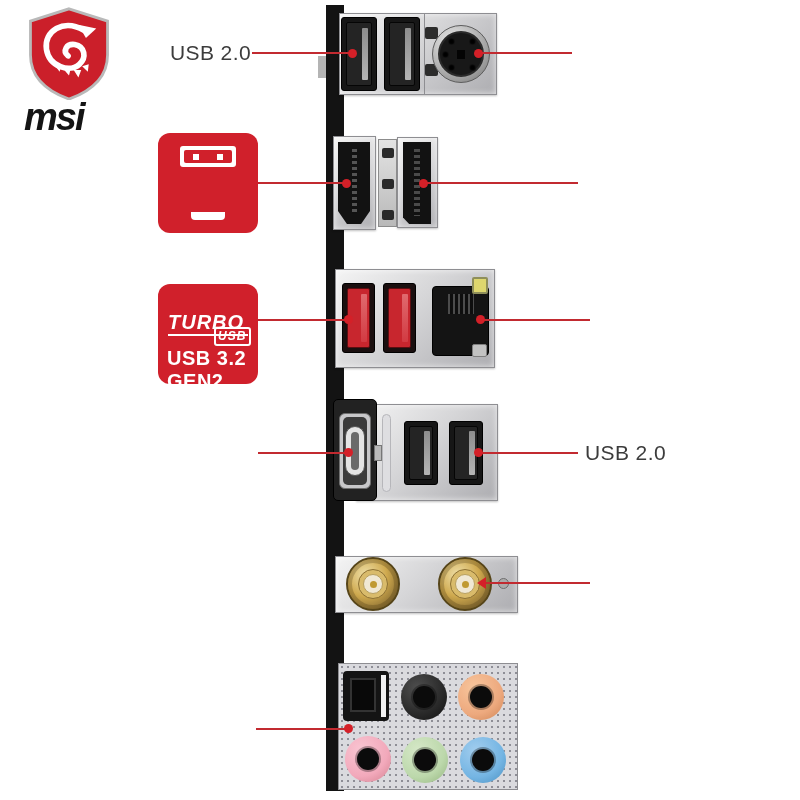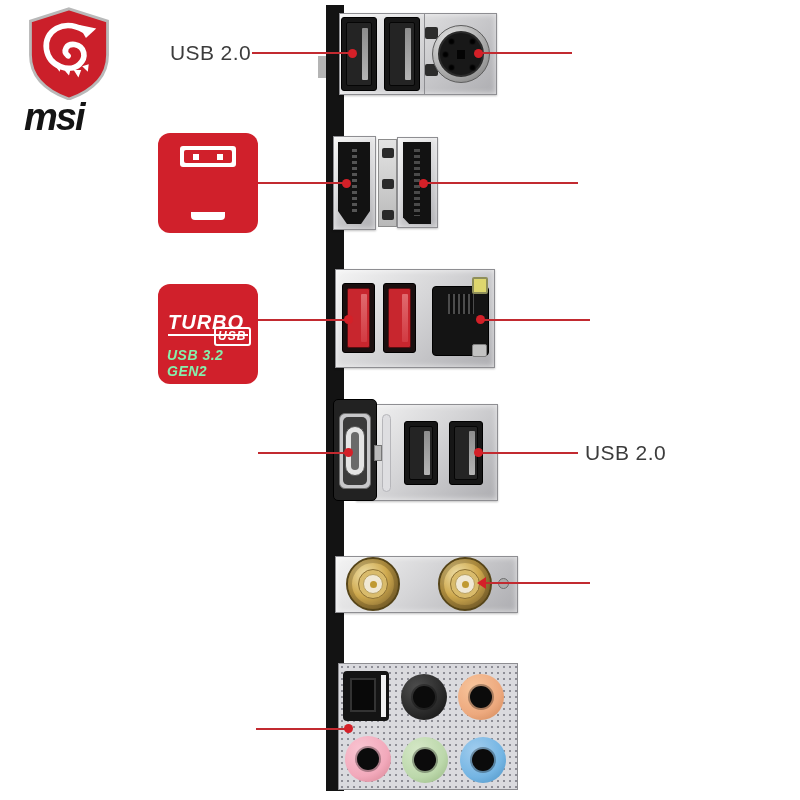--- a/index.html
+++ b/index.html
@@ -90,21 +90,21 @@
   .hdmi-head .hin { position:absolute; inset:4px; background:#d0202b; border-radius:2px; display:flex; align-items:center; justify-content:space-around; }
   .hdmi-head .pip { width:6px; height:6px; background:#fff; }
   .hdmi-body { position:absolute; left:15px; top:34px; width:70px; height:45px; background:#fff; border-radius:0 0 6px 6px; text-align:center; }
   .hdmi-body .t1 { font-size:13px; font-weight:bold; color:#d0202b; letter-spacing:2px; line-height:15px; margin-top:1px; }
   .hdmi-body .t2 { font-size:29px; font-weight:bold; color:#d0202b; line-height:27px; letter-spacing:-1px; }
   .hdmi-foot { position:absolute; left:33px; top:79px; width:34px; height:8px; background:#fff; border-radius:0 0 4px 4px; }
 
   
   .turbo-word { position:absolute; left:10px; top:27px; font-size:20px; font-weight:bold; font-style:italic; color:#fff; letter-spacing:1px; border-bottom:2px solid #fff; padding-right:4px; }
   .turbo-box { position:absolute; left:56px; top:43px; font-size:12px; font-weight:bold; font-style:italic; color:#fff; border:2px solid #fff; border-radius:3px; padding:0 3px 1px 2px; letter-spacing:1px; }
-  .turbo-spec { position:absolute; left:9px; top:63px; font-size:14px; font-weight:bold; font-style:italic; color:#86efac; letter-spacing:.5px; }
+  .turbo-spec { position:absolute; left:9px; top:63px; font-size:20px; font-weight:bold; color:#ffffff; letter-spacing:.5px; }
 
   
   .lanb-frame { position:absolute; left:17px; top:21px; width:66px; height:63px; border:5px solid #fff; }
   .lanb-speed { position:absolute; left:50%; top:12px; transform:translateX(-50%); background:#d0202b; padding:0 4px; font-size:19px; font-weight:bold; color:#fff; letter-spacing:0; z-index:2; }
   .lanb-teeth { position:absolute; left:27px; top:39px; width:46px; height:12px; background:repeating-linear-gradient(90deg,#fff 0 3.5px, rgba(0,0,0,0) 3.5px 6.8px); }
   .lanb-body { position:absolute; left:27px; top:51px; width:46px; height:23px; background:#fff;
     clip-path:polygon(0 0,100% 0,100% 45%,84% 45%,84% 72%,68% 72%,68% 100%,32% 100%,32% 72%,16% 72%,16% 45%,0 45%); }
 
   
   .teng-label { position:absolute; left:11px; top:32px; width:58px; height:36px; background:#fff; border-radius:4px; text-align:center; }

